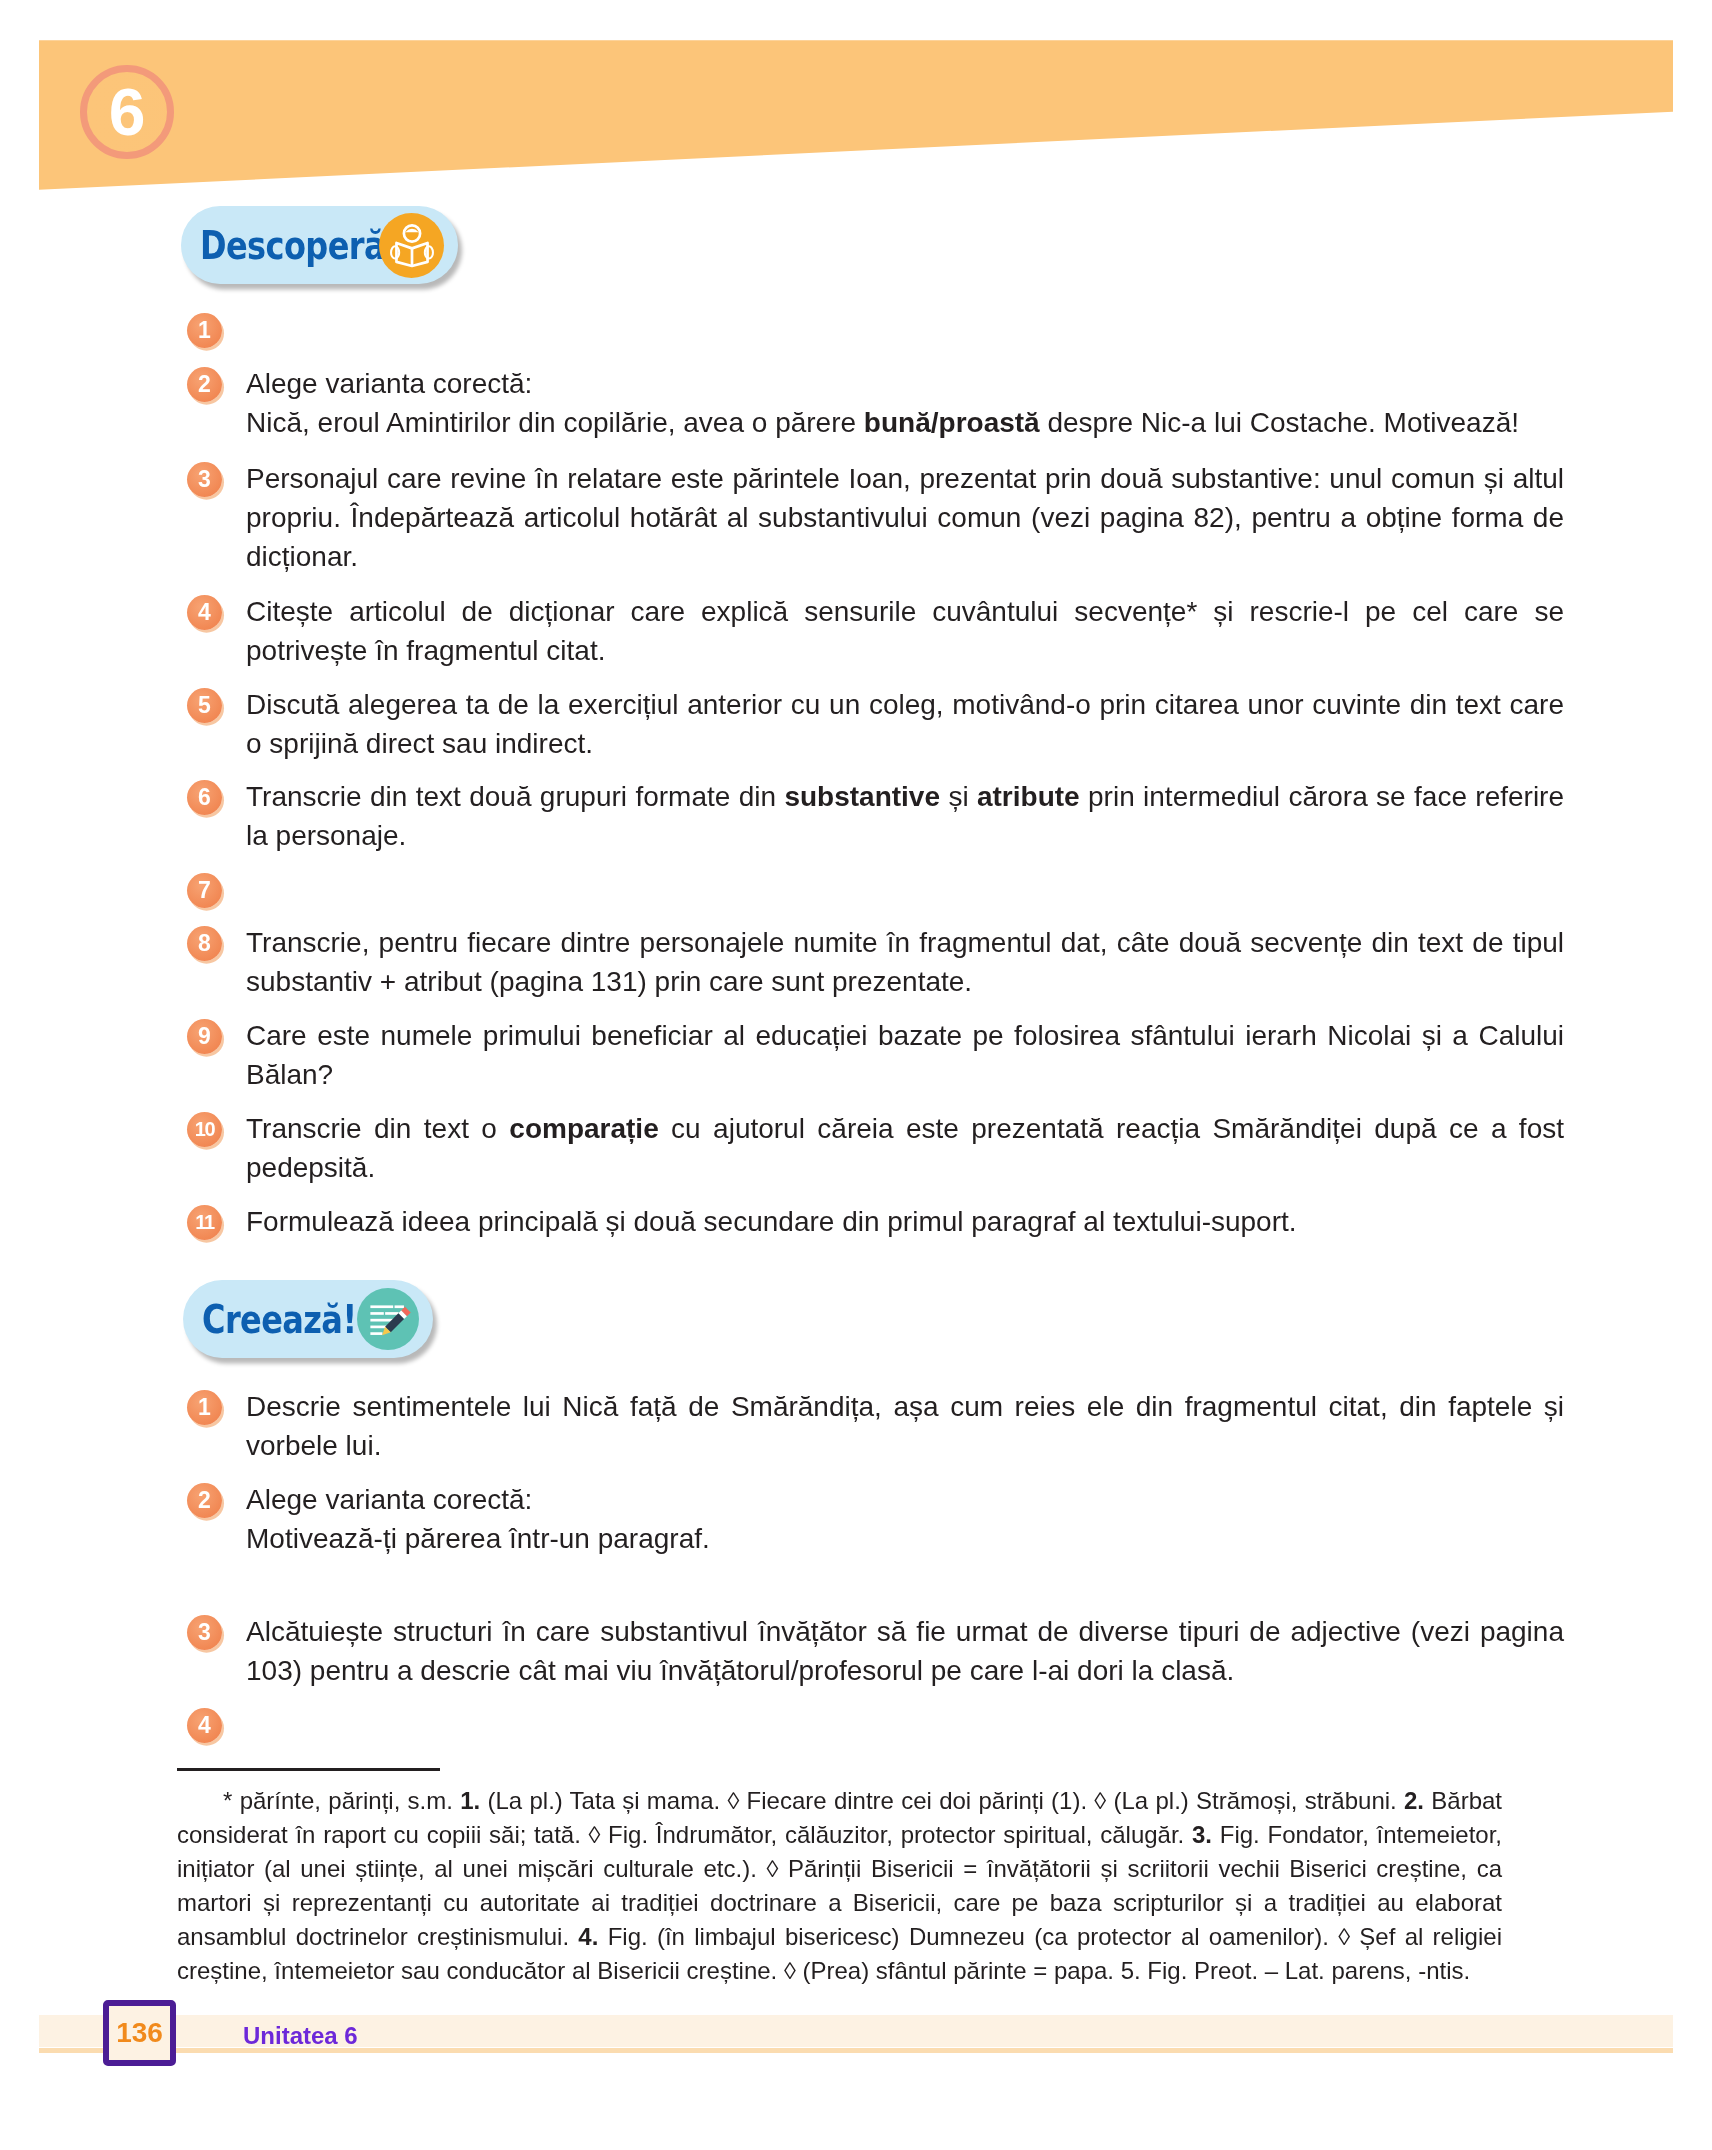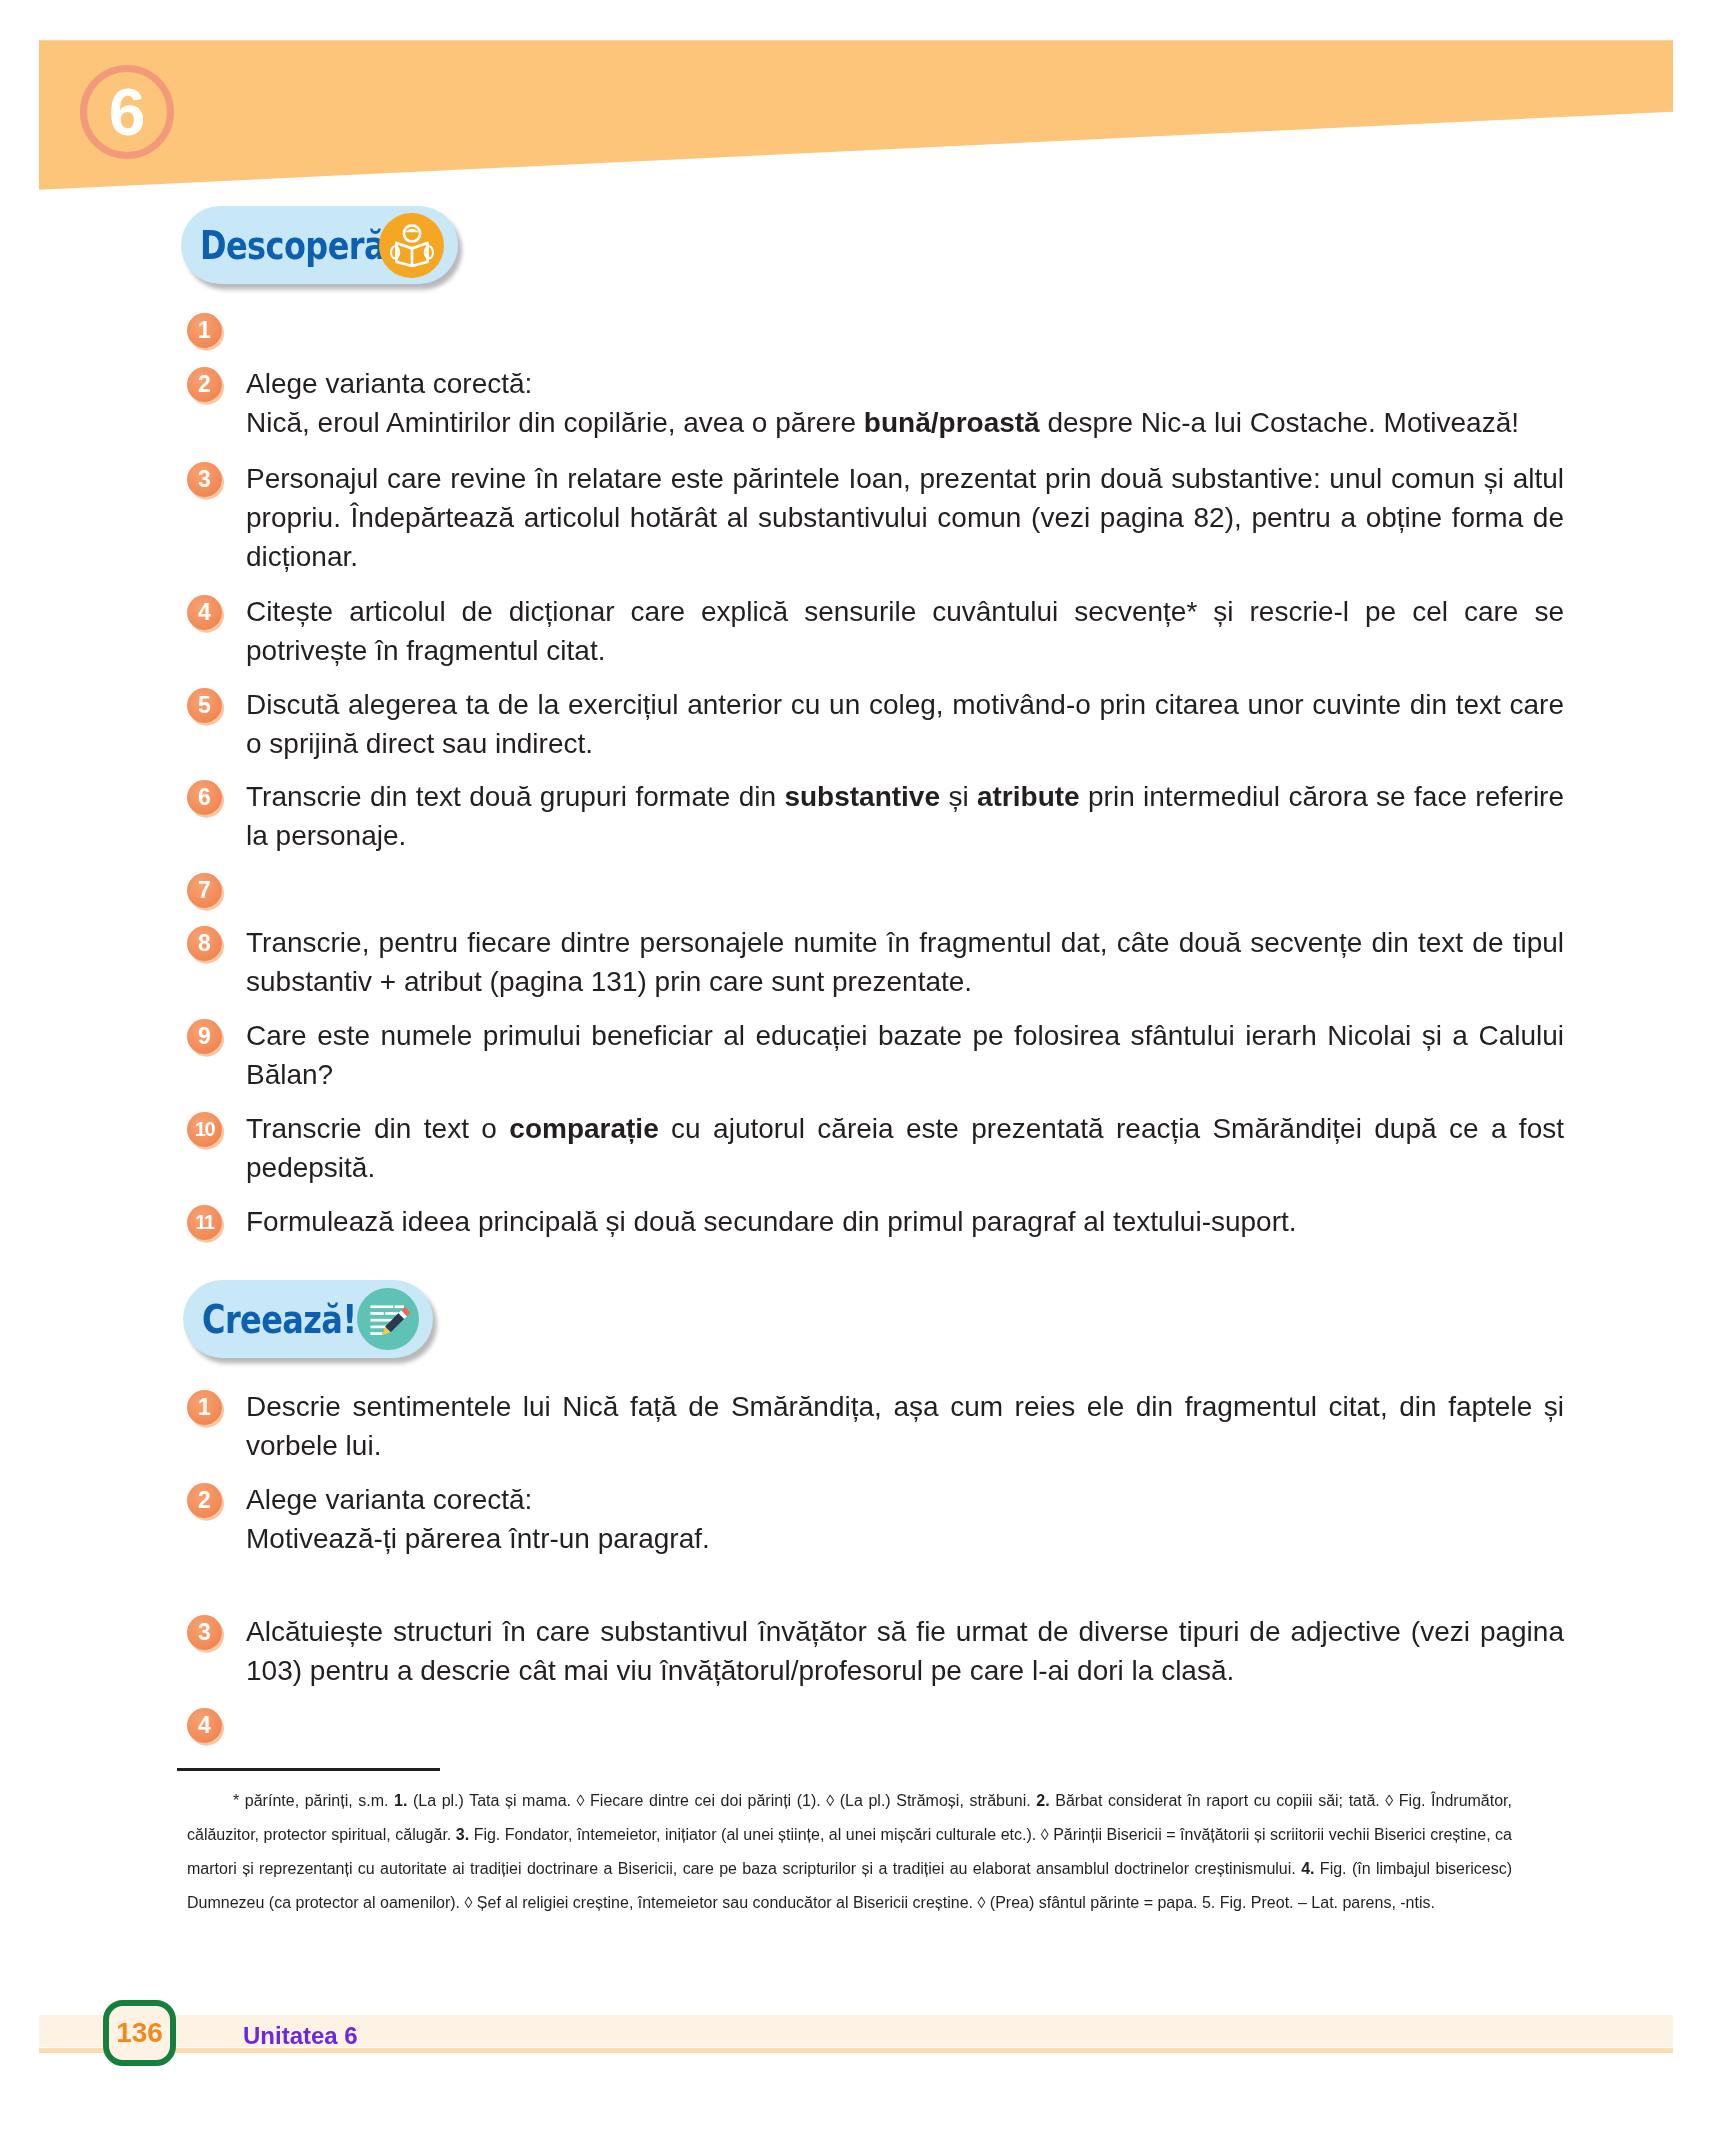--- a/index.html
+++ b/index.html
@@ -35,28 +35,28 @@
   .badge { position: absolute; left: -59px; top: 2.7px; width: 35px; height: 35px; border-radius: 50%;
     background: radial-gradient(circle at 40% 35%, #f7a373, #ef7d47); color: #fff;
     font-weight: bold; font-size: 23px; display: flex; align-items: center; justify-content: center;
     box-shadow: 2px 2.7px 0 #f7c7a2; }
   .badge.two { font-size: 20px; letter-spacing: -1.3px; }
   b, .b { font-weight: bold; }
   i, .i { }
 
   
   .fn-rule { position: absolute; left: 177px; top: 1768px; width: 263px; height: 2.7px; background: #231f20; }
-  .footnote { position: absolute; left: 187px; top: 1784px; width: 1325px; font-size: 16px; line-height: 34px; text-align: justify; }
+  .footnote { position: absolute; left: 177px; top: 1784px; width: 1325px; font-size: 24px; line-height: 34px; text-align: justify; }
   .footnote .indent { display: inline-block; width: 46px; }
 
   
   .footer-band { position: absolute; left: 39px; top: 2015px; width: 1634px; height: 32px; background: #fdf2e3; }
   .footer-line { position: absolute; left: 39px; top: 2048px; width: 1634px; height: 5.4px; background: #fbdcb0; }
-  .page-num { position: absolute; left: 103px; top: 2000px; width: 73px; height: 66px; border-radius: 20px;
-    border: 6px solid #15803d; background: #fdf2e3; box-sizing: border-box;
+  .page-num { position: absolute; left: 103px; top: 2000px; width: 73px; height: 66px; border-radius: 5px;
+    border: 6px solid #4c1d95; background: #fdf2e3; box-sizing: border-box;
     display: flex; align-items: center; justify-content: center;
     color: #f18a1c; font-weight: bold; font-size: 28px; }
   .unit-label { position: absolute; left: 243px; top: 2022px; color: #6d28d9; font-weight: bold; font-size: 24px; }
 </style>
 </head>
 <body>
 
 <div class="banner">
   <svg width="1634" height="150" viewBox="0 0 2423 222">
     <polygon points="0,0 2423,0 2423,106 0,222" fill="#fcc579"></polygon>

